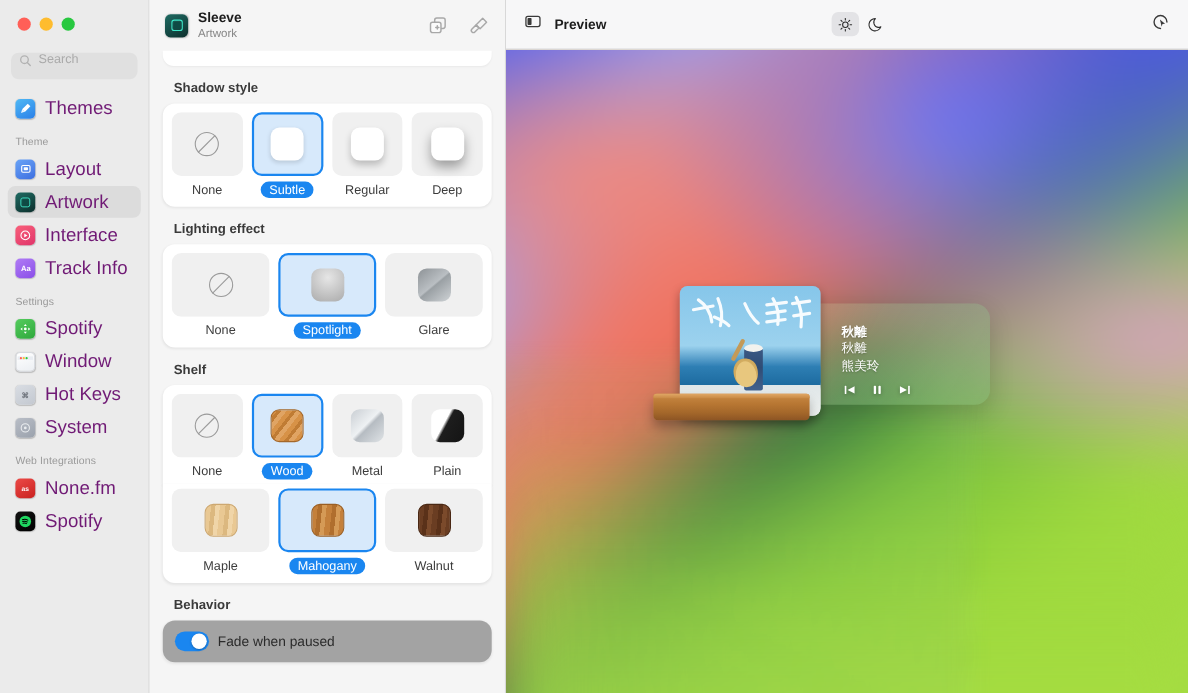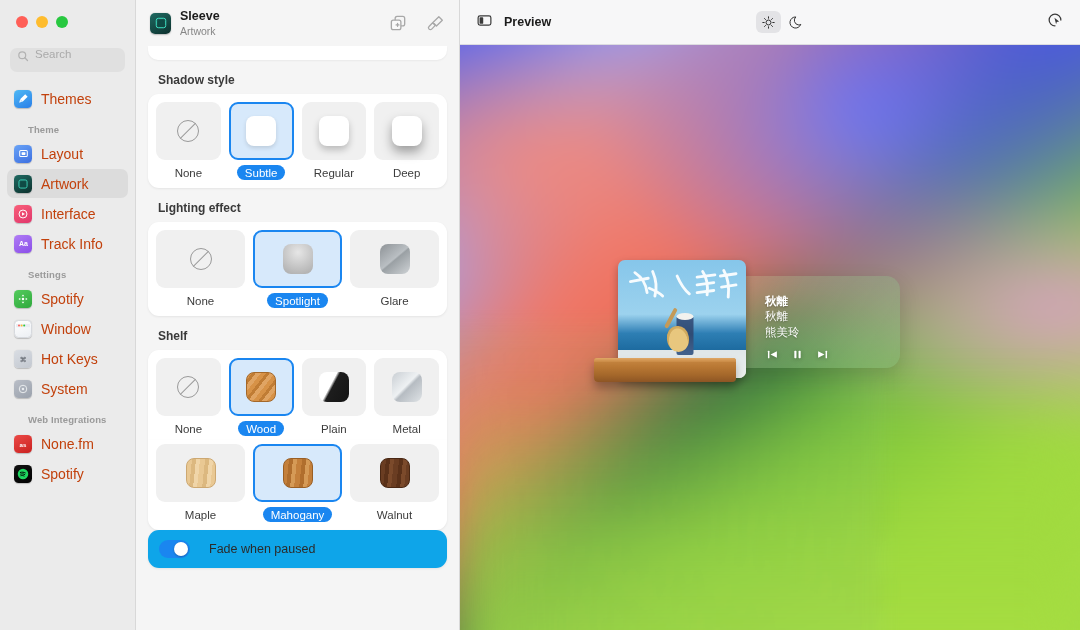--- a/index.html
+++ b/index.html
@@ -29,30 +29,30 @@
   .search-box {
     display:flex; gap:6px;
     background:#e0e0e0; border-radius:7px;
     height:24px; padding:0 7px;
   }
   .search-icon { width:12px; height:12px; flex:0 0 12px; opacity:.45; }
   .search-ph { font-size:11.5px; color:#aaa; }
 
   .nav { margin-top:12px; }
   .nav-group-label {
-    font-size:9.5px; color:#9a9a9a; font-weight:700;
-    padding:10px 0 3px 28px; letter-spacing:.1px;
+    font-size:9.5px; color:#9a9a9a; font-weight:400;
+    padding:10px 0 3px 14px; letter-spacing:.1px;
   }
   .nav-item {
     display:flex; align-items:center; gap:9px;
     height:29px; margin:1px 7px; padding:0 7px;
     border-radius:7px; cursor:default;
   }
   .nav-item.active { background:#dcdcdc; }
-  .nav-label { font-size:14px; color:#c2410c; white-space:nowrap;text-align:right; }
+  .nav-label { font-size:17px; color:#701a75; white-space:nowrap;text-align:right; }
   .ico { width:18px; height:18px; flex:0 0 18px; border-radius:4.5px;
          display:flex; align-items:center; justify-content:center;
          position:relative; overflow:hidden;
          box-shadow:0 .5px 1px rgba(0,0,0,.2); }
   .ico svg { display:block; }
 
   
   .ico-themes  { background:linear-gradient(150deg,#4fb9f5,#2a7fe8); }
   .ico-layout  { background:linear-gradient(150deg,#6aa4f7,#3c6ee0); }
   .ico-artwork { background:linear-gradient(150deg,#1f6b63,#0c2f2c); }
@@ -140,23 +140,23 @@
   .sq.metal { background:linear-gradient(135deg,#c9ced3 0%,#eef1f3 46%,#b6bcc2 54%,#dfe3e6 100%); }
   .sq.plain { background:linear-gradient(118deg,#ffffff 0%,#ffffff 40%,#1d1d1d 47%,#141414 100%); }
   .sq.maple { background:repeating-linear-gradient(96deg,#e9c893 0 5px,#dcb87f 5px 9px,#f0d5a8 9px 13px);
               border:.5px solid #cda871; }
   .sq.mahogany { background:repeating-linear-gradient(96deg,#c4803b 0 5px,#b06e2d 5px 9px,#d59a56 9px 13px);
               border:.5px solid #9a5f24; }
   .sq.walnut { background:repeating-linear-gradient(96deg,#6a3d22 0 5px,#5a3119 5px 9px,#7b4a2b 9px 13px);
               border:.5px solid #4a2814; }
 
   .toggle-card {
-    background:#0ea5e9; border-radius:11px; padding:10px 11px;
+    background:#a3a3a3; border-radius:11px; padding:10px 11px;
     box-shadow:0 1px 2.5px rgba(0,0,0,.07);
-    display:flex; align-items:center; gap:19px;
+    display:flex; align-items:center; gap:8px;
   }
   .switch {
     width:31px; height:18px; border-radius:9px; background:#1a86f0;
     position:relative; flex:0 0 31px; cursor:default;
   }
   .switch .knob {
     position:absolute; top:1.7px; left:14.5px; width:14.6px; height:14.6px;
     border-radius:50%; background:#fff; box-shadow:0 .7px 2px rgba(0,0,0,.3);
   }
   .toggle-label { font-size:12.5px; color:#2b2b2b; }
@@ -499,29 +499,29 @@
             <div class="opt-label">None</div>
           </div>
           <div class="opt sel">
             <div class="opt-tile">
                 <span class="sq wood"></span>
               </div>
             <div class="opt-label">Wood</div>
           </div>
           <div class="opt">
             <div class="opt-tile">
+                <span class="sq metal"></span>
+              </div>
+            <div class="opt-label">Metal</div>
+          </div>
+          <div class="opt">
+            <div class="opt-tile">
                 <span class="sq plain"></span>
               </div>
             <div class="opt-label">Plain</div>
-          </div>
-          <div class="opt">
-            <div class="opt-tile">
-                <span class="sq metal"></span>
-              </div>
-            <div class="opt-label">Metal</div>
           </div>
         </div>
       </div>
       <div class="card joined-bot">
         <div class="opt-row">
           <div class="opt">
             <div class="opt-tile">
                 <span class="sq maple"></span>
               </div>
             <div class="opt-label">Maple</div>
@@ -534,20 +534,21 @@
           </div>
           <div class="opt">
             <div class="opt-tile">
                 <span class="sq walnut"></span>
               </div>
             <div class="opt-label">Walnut</div>
           </div>
         </div>
       </div>
 
+      <div class="section-label">Behavior</div>
       <div class="toggle-card">
         <span class="switch">
             <span class="knob"></span>
           </span>
         <span class="toggle-label">Fade when paused</span>
       </div>
     </div>
   </section>
 
   <section class="preview">

